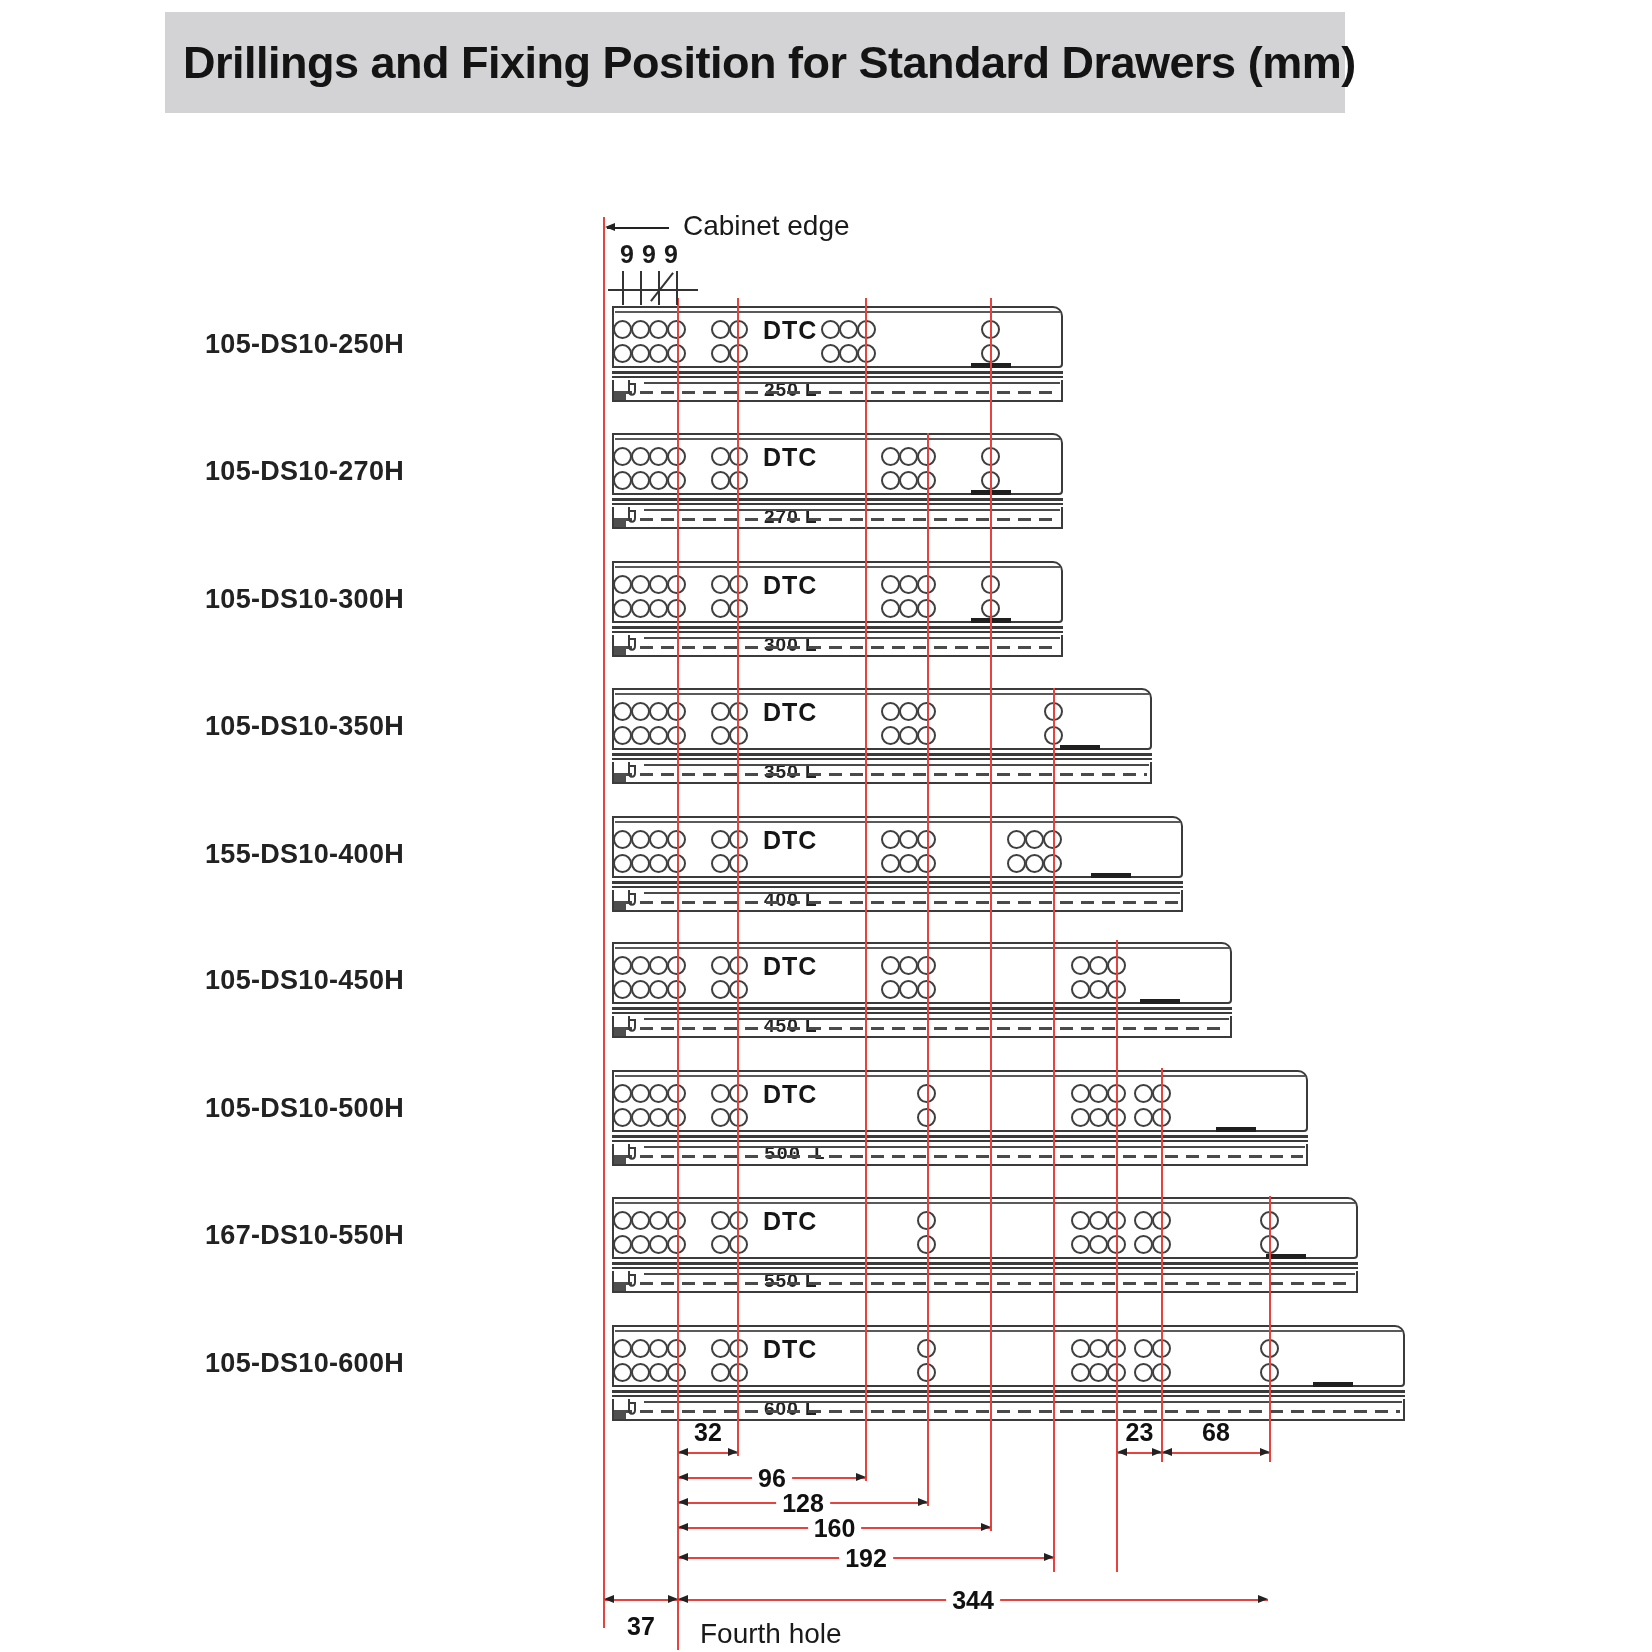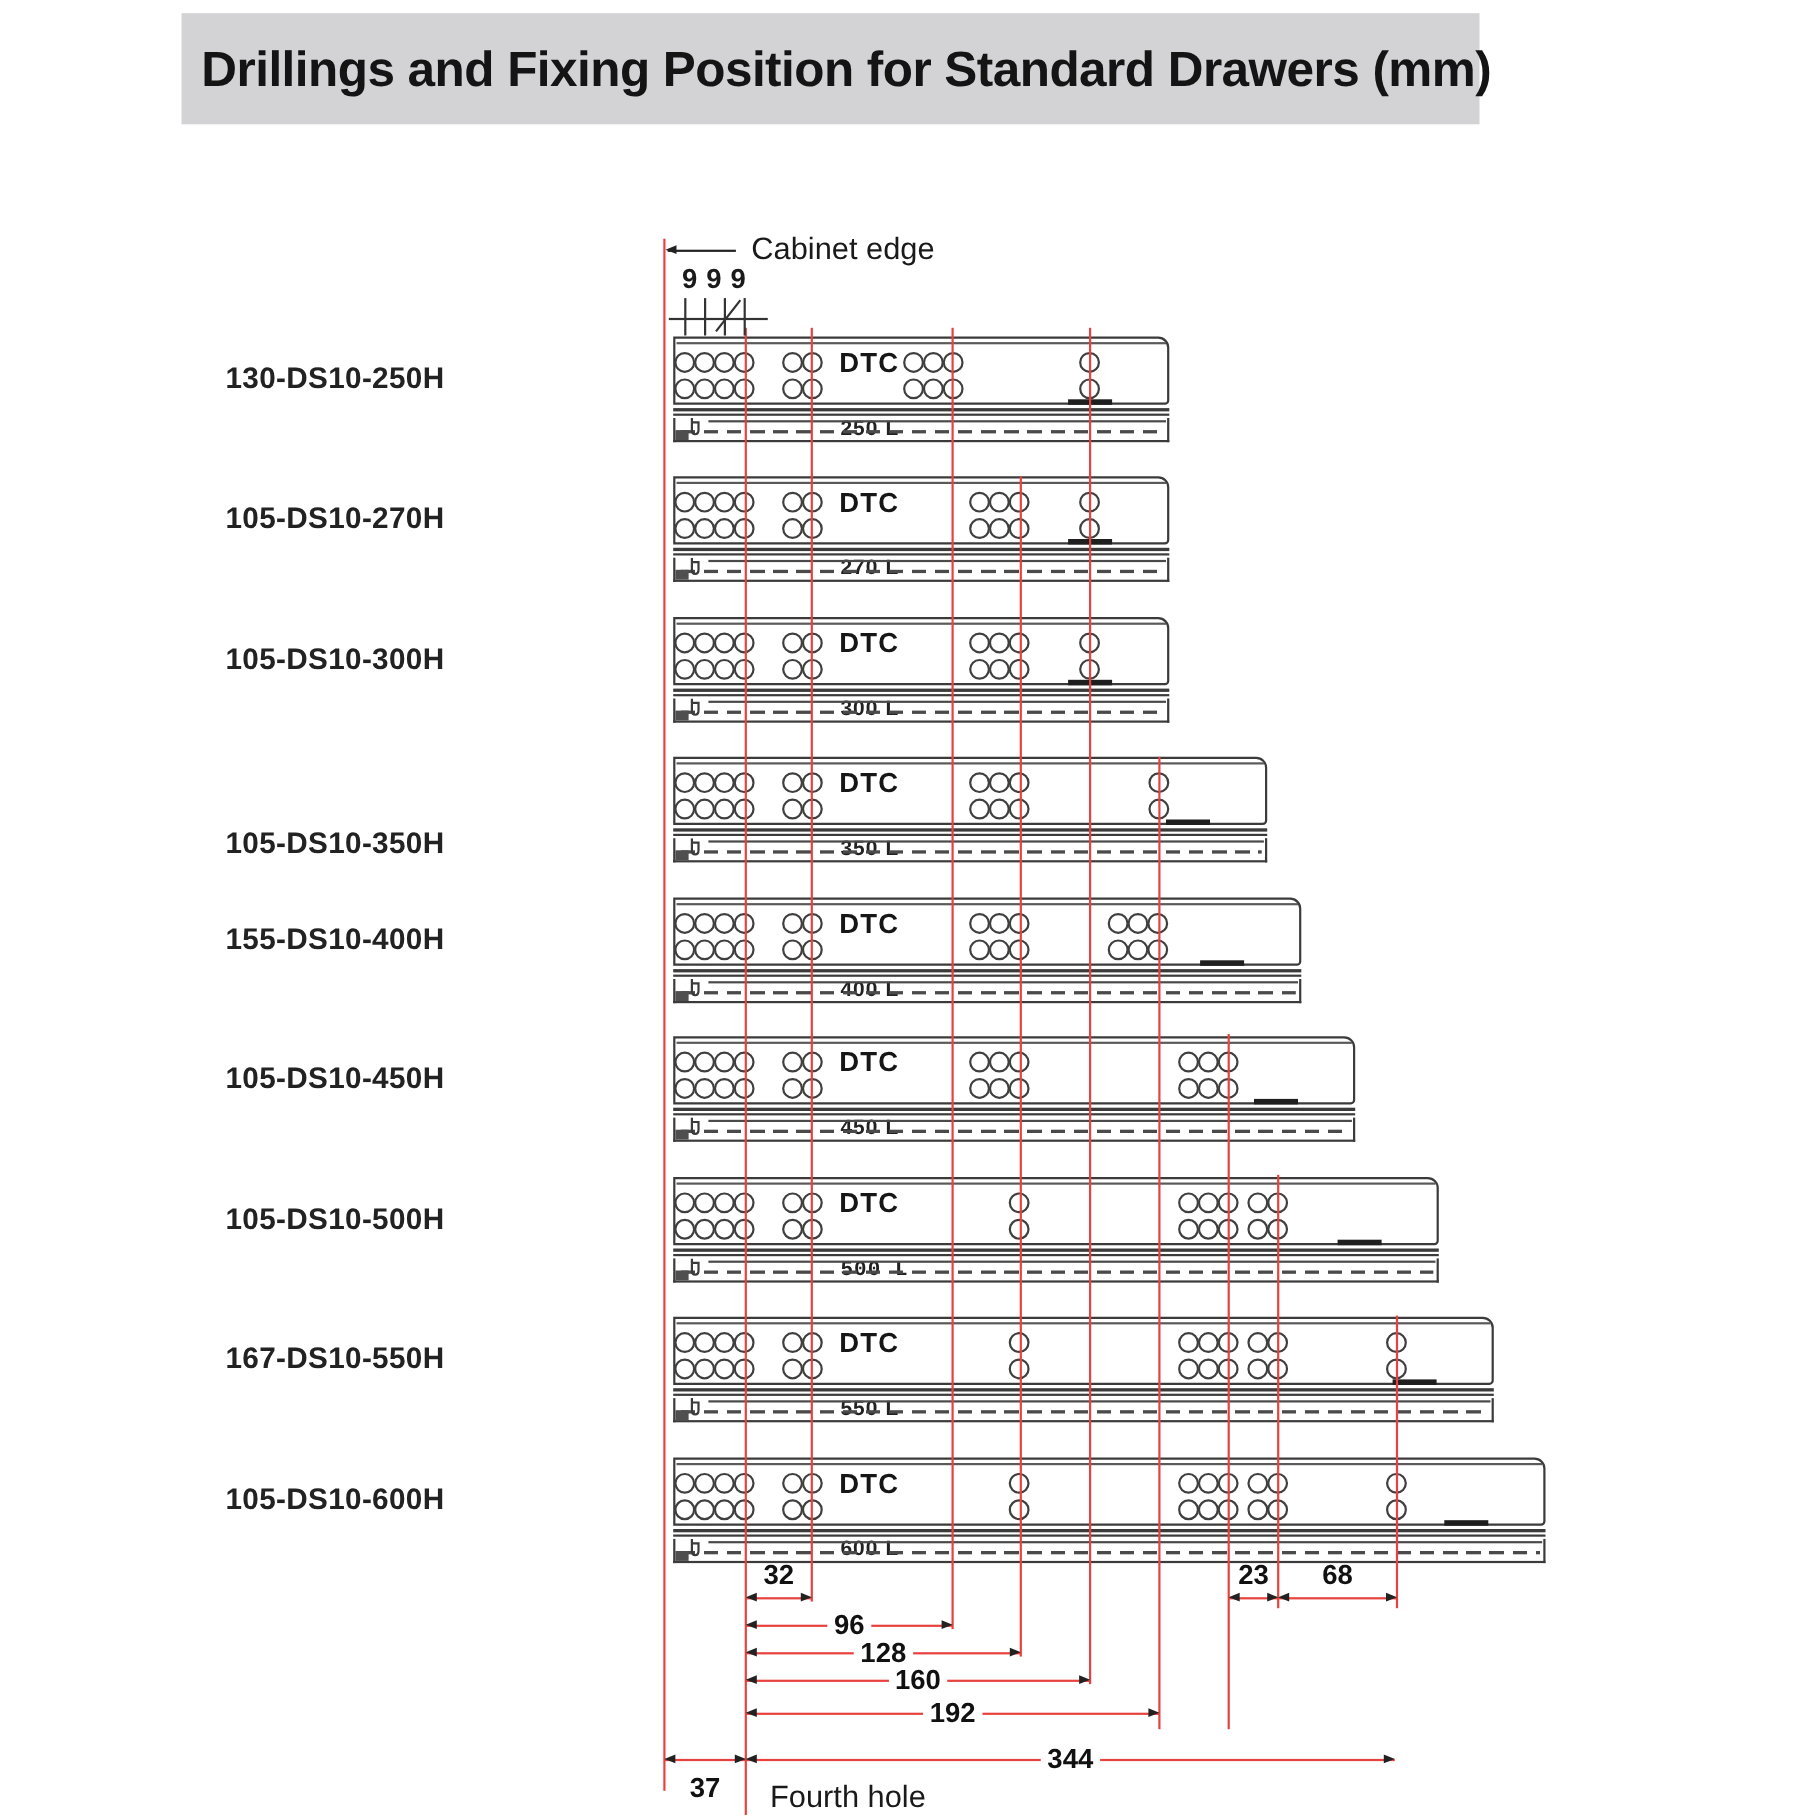--- a/index.html
+++ b/index.html
@@ -74,21 +74,21 @@
     </div>
   <div id="nine-h"></div>
   <div id="nine-slash"></div>
 
   <div id="fourth-hole">Fourth hole</div>
 
 <div class="tick" style="left: 622px;"></div>
     <div class="tick" style="left: 640px;"></div>
     <div class="tick" style="left: 658px;"></div>
     <div class="tick" style="left: 676px;"></div>
-    <div class="row-label" style="left: 205px; top: 329px;">130-DS10-250H</div>
+    <div class="row-label" style="left: 205px; top: 329px;">105-DS10-250H</div>
     <div class="slide" style="left: 612px; top: 306px; width: 451px; height: 96px;">
       <div class="rail-top" style="width: 451px; height: 62px;"></div>
       <div class="rail-inner"></div>
       <div class="hole" style="left: 1px; top: 14px;"></div>
       <div class="hole" style="left: 1px; top: 38px;"></div>
       <div class="hole" style="left: 19px; top: 14px;"></div>
       <div class="hole" style="left: 19px; top: 38px;"></div>
       <div class="hole" style="left: 37px; top: 14px;"></div>
       <div class="hole" style="left: 37px; top: 38px;"></div>
       <div class="hole" style="left: 55px; top: 14px;"></div>
@@ -188,21 +188,21 @@
       <div class="mid2" style="left: 0px; top: 70px; width: 451px;"></div>
       <div class="rail-bot" style="left: 0px; top: 74px; width: 451px; height: 22px;">
         <div class="thin-line"></div>
         <div class="dash-line"></div>
         <div class="foot"></div>
         <svg width="24" height="22" style="position: absolute; left: 6px; top: 0px;">
           <path d="M9 0 v11 c0 5 6 5 6 0 v-7 h-6" fill="none" stroke="#3b3b3b" stroke-width="2"></path>
         </svg>
       </div>
     </div>
-    <div class="row-label" style="left: 205px; top: 711px; margin-top: 40px;">105-DS10-350H</div>
+    <div class="row-label" style="left: 205px; top: 711px;">105-DS10-350H</div>
     <div class="slide" style="left: 612px; top: 688px; width: 540px; height: 96px;">
       <div class="rail-top" style="width: 540px; height: 62px;"></div>
       <div class="rail-inner"></div>
       <div class="hole" style="left: 1px; top: 14px;"></div>
       <div class="hole" style="left: 1px; top: 38px;"></div>
       <div class="hole" style="left: 19px; top: 14px;"></div>
       <div class="hole" style="left: 19px; top: 38px;"></div>
       <div class="hole" style="left: 37px; top: 14px;"></div>
       <div class="hole" style="left: 37px; top: 38px;"></div>
       <div class="hole" style="left: 55px; top: 14px;"></div>

